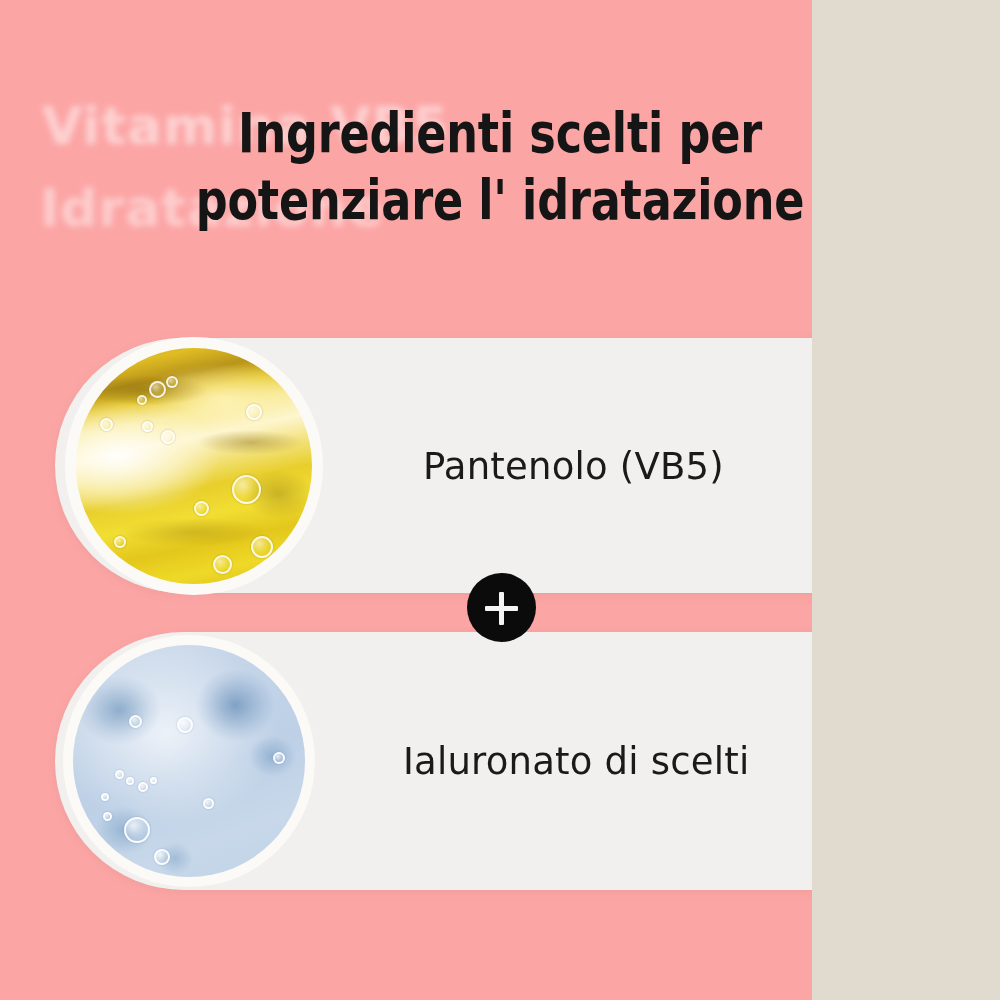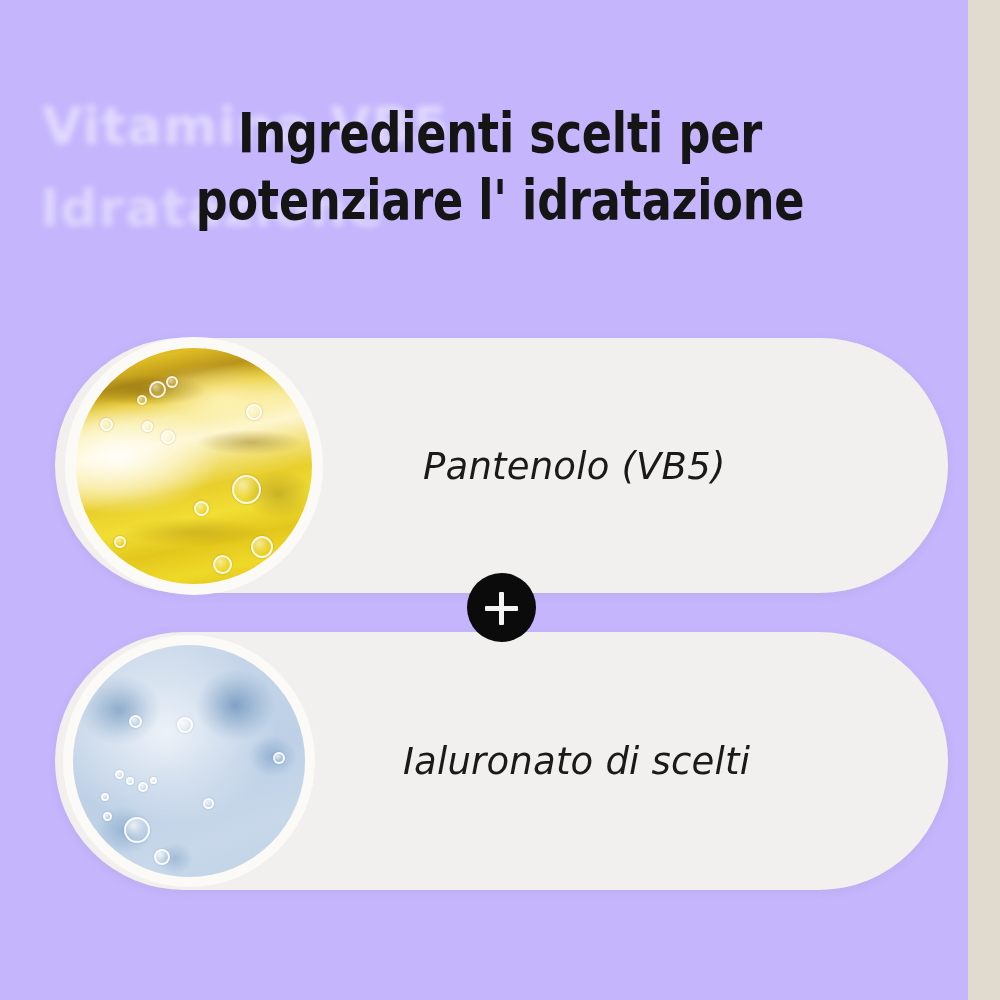--- a/index.html
+++ b/index.html
@@ -11,23 +11,23 @@
     height: 1000px;
     background: #e1dace;
     font-family: "Liberation Sans", sans-serif;
     overflow: hidden;
     position: relative;
   }
 
   
   .page {
     position: relative;
-    width: 968px;
+    width: 812px;
     height: 1000px;
-    background: #c4b5fd;
+    background: #fca5a5;
     overflow: hidden;
   }
 
   
   .watermark {
     position: absolute;
     color: rgba(255,255,255,0.62);
     font-weight: 700;
     letter-spacing: 1px;
     filter: blur(3.4px);
@@ -183,21 +183,20 @@
     position: absolute;
     left: 330px;
     top: 50%;
     transform: translateY(-50%);
     font-size: 37px;
     color: #1a1a1a;
     font-family: "DejaVu Sans", "Liberation Sans", sans-serif;
     font-weight: 400;
     letter-spacing: 0.2px;
     white-space: nowrap;
-    font-style: italic;
   }
   #card-1 .card-label { left: 368px; }
   #card-2 .card-label { left: 348px; }
 
   
   .plus-badge {
     position: absolute;
     left: 467px;
     top: 573px;
     width: 69px;

